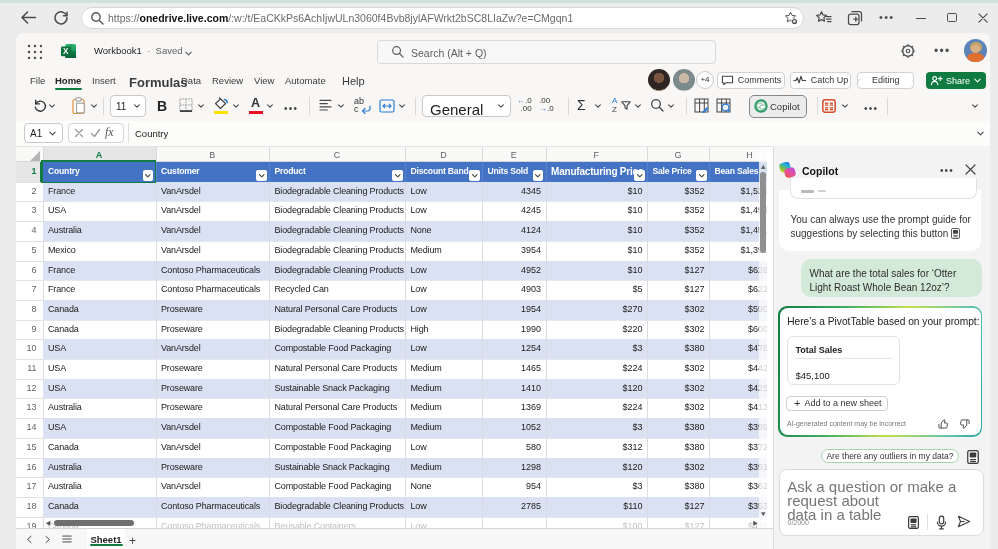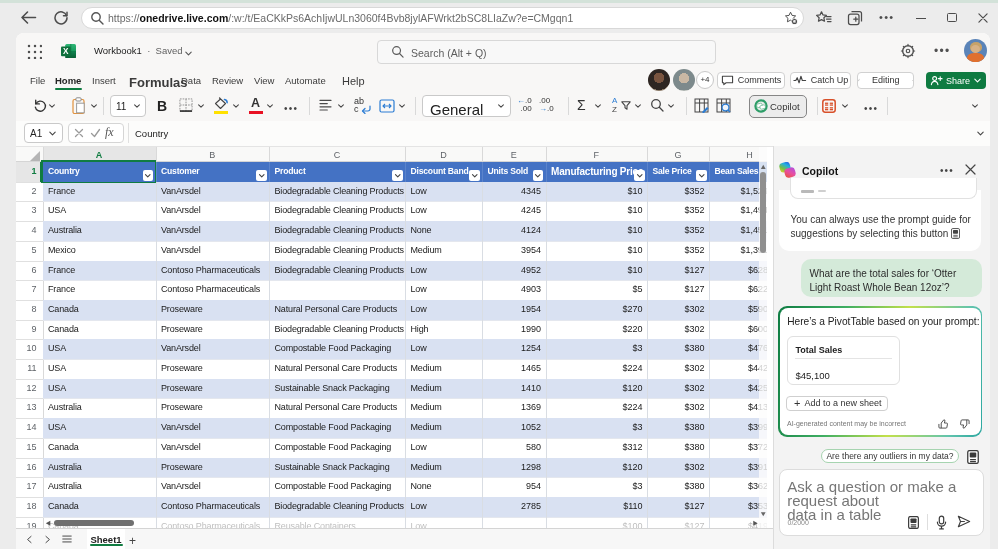--- a/index.html
+++ b/index.html
@@ -452,20 +452,21 @@
 <div class="a" style="left:145.0px;top:113.5px;width:107.5px;overflow:hidden;font-size:9px;letter-spacing:-0.15px;color:#1a1a1a;line-height:19.7px;white-space:nowrap">Contoso Pharmaceuticals</div>
 <div class="a" style="left:258.5px;top:113.5px;width:130px;overflow:hidden;font-size:9px;letter-spacing:-0.15px;color:#1a1a1a;line-height:19.7px;white-space:nowrap">Biodegradable Cleaning Products</div>
 <div class="a" style="left:394.5px;top:113.5px;width:71px;overflow:hidden;font-size:9px;letter-spacing:-0.15px;color:#1a1a1a;line-height:19.7px;white-space:nowrap">Low</div>
 <div class="a" style="left:466px;top:113.5px;width:59.0px;text-align:right;font-size:9px;color:#1a1a1a;line-height:19.7px;white-space:nowrap">4952</div>
 <div class="a" style="left:529.5px;top:113.5px;width:97.0px;text-align:right;font-size:9px;color:#1a1a1a;line-height:19.7px;white-space:nowrap">$10</div>
 <div class="a" style="left:631px;top:113.5px;width:57.5px;text-align:right;font-size:9px;color:#1a1a1a;line-height:19.7px;white-space:nowrap">$127</div>
 <div class="a" style="left:693px;top:113.5px;width:76.5px;text-align:right;font-size:9px;color:#1a1a1a;line-height:19.7px;white-space:nowrap">$628,904</div>
 <div class="a" style="left:26.5px;top:133.2px;width:724.0px;height:1px;background:#e4e7ee"></div>
 <div class="a" style="left:32.0px;top:133.2px;width:107.0px;overflow:hidden;font-size:9px;letter-spacing:-0.15px;color:#1a1a1a;line-height:19.7px;white-space:nowrap">France</div>
 <div class="a" style="left:145.0px;top:133.2px;width:107.5px;overflow:hidden;font-size:9px;letter-spacing:-0.15px;color:#1a1a1a;line-height:19.7px;white-space:nowrap">Contoso Pharmaceuticals</div>
+<div class="a" style="left:258.5px;top:133.2px;width:130px;overflow:hidden;font-size:9px;letter-spacing:-0.15px;color:#1a1a1a;line-height:19.7px;white-space:nowrap">Recycled Can</div>
 <div class="a" style="left:394.5px;top:133.2px;width:71px;overflow:hidden;font-size:9px;letter-spacing:-0.15px;color:#1a1a1a;line-height:19.7px;white-space:nowrap">Low</div>
 <div class="a" style="left:466px;top:133.2px;width:59.0px;text-align:right;font-size:9px;color:#1a1a1a;line-height:19.7px;white-space:nowrap">4903</div>
 <div class="a" style="left:529.5px;top:133.2px;width:97.0px;text-align:right;font-size:9px;color:#1a1a1a;line-height:19.7px;white-space:nowrap">$5</div>
 <div class="a" style="left:631px;top:133.2px;width:57.5px;text-align:right;font-size:9px;color:#1a1a1a;line-height:19.7px;white-space:nowrap">$127</div>
 <div class="a" style="left:693px;top:133.2px;width:76.5px;text-align:right;font-size:9px;color:#1a1a1a;line-height:19.7px;white-space:nowrap">$622,681</div>
 <div class="a" style="left:26.5px;top:152.89999999999998px;width:724.0px;height:1px;background:#ececec"></div>
 <div class="a" style="left:26.5px;top:152.89999999999998px;width:724.0px;height:19.7px;background:#d9e1f2"></div>
 <div class="a" style="left:32.0px;top:152.89999999999998px;width:107.0px;overflow:hidden;font-size:9px;letter-spacing:-0.15px;color:#1a1a1a;line-height:19.7px;white-space:nowrap">Canada</div>
 <div class="a" style="left:145.0px;top:152.89999999999998px;width:107.5px;overflow:hidden;font-size:9px;letter-spacing:-0.15px;color:#1a1a1a;line-height:19.7px;white-space:nowrap">Proseware</div>
 <div class="a" style="left:258.5px;top:152.89999999999998px;width:130px;overflow:hidden;font-size:9px;letter-spacing:-0.15px;color:#1a1a1a;line-height:19.7px;white-space:nowrap">Natural Personal Care Products</div>

